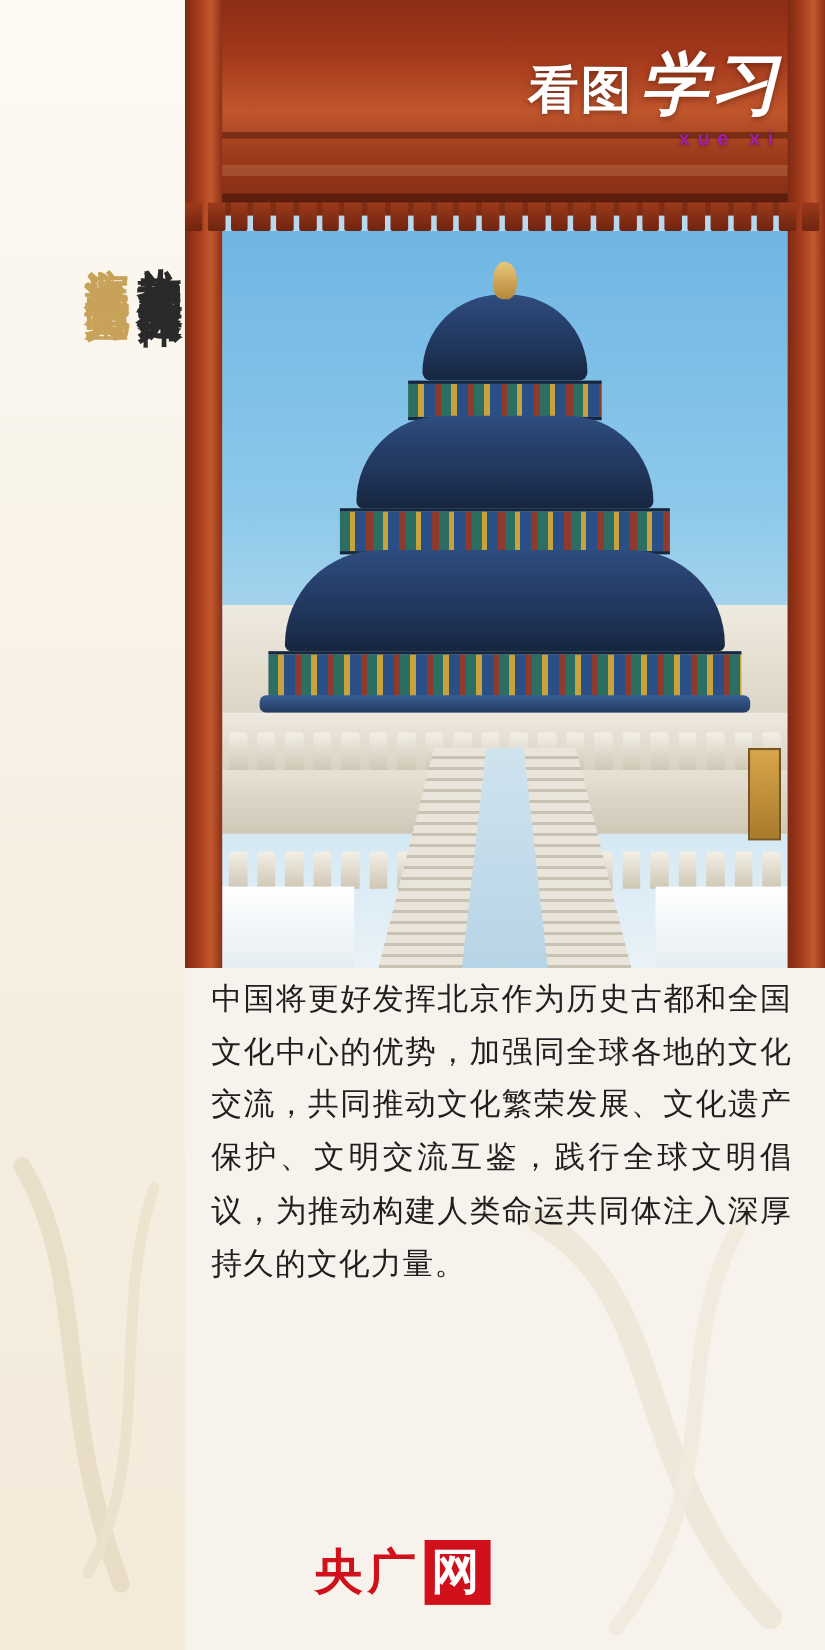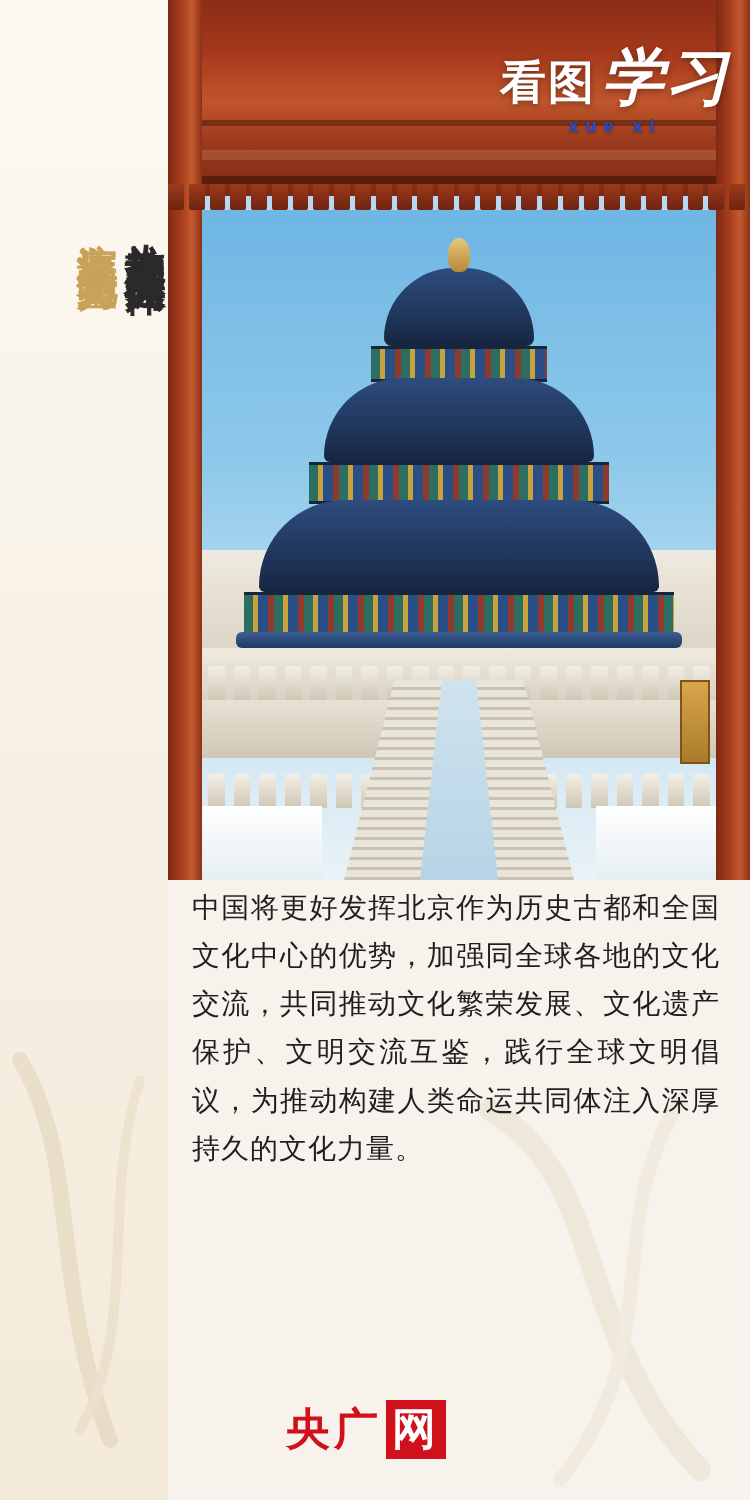--- a/index.html
+++ b/index.html
@@ -205,44 +205,44 @@
   .sideplaque {
     position: absolute; right: 6px; top: 470px;
     width: 26px; height: 80px;
     background: linear-gradient(180deg,#d8a64a,#a97b2c);
     border: 2px solid #7c5519; z-index: 6;
   }
 
   
   .brand {
     position: absolute;
-    right: 20px; top: 46px;
+    right: 40px; top: 46px;
     z-index: 8;
-    text-align: center;
+    text-align: right;
     color: #ffffff;
   }
   .brand .cn {
     font-family: "Liberation Serif", serif;
     font-weight: bold;
     font-size: 46px;
     letter-spacing: 2px;
     line-height: 1;
     text-shadow: 0 2px 6px rgba(0,0,0,.35);
   }
   .brand .cn .script {
     font-style: italic;
     font-size: 62px;
     margin-left: 6px;
   }
   .brand .py {
     margin-top: 8px;
     font-size: 18px;
     font-weight: bold;
     letter-spacing: 7px;
-    color: #1d4ed8;
+    color: #a21caf;
     text-shadow: 0 1px 3px rgba(0,0,0,.4);
   }
 
   
   .quote {
     position: absolute;
     left: 168px;
     top: 868px;
     width: 582px;
     padding: 16px 30px 0 24px;

